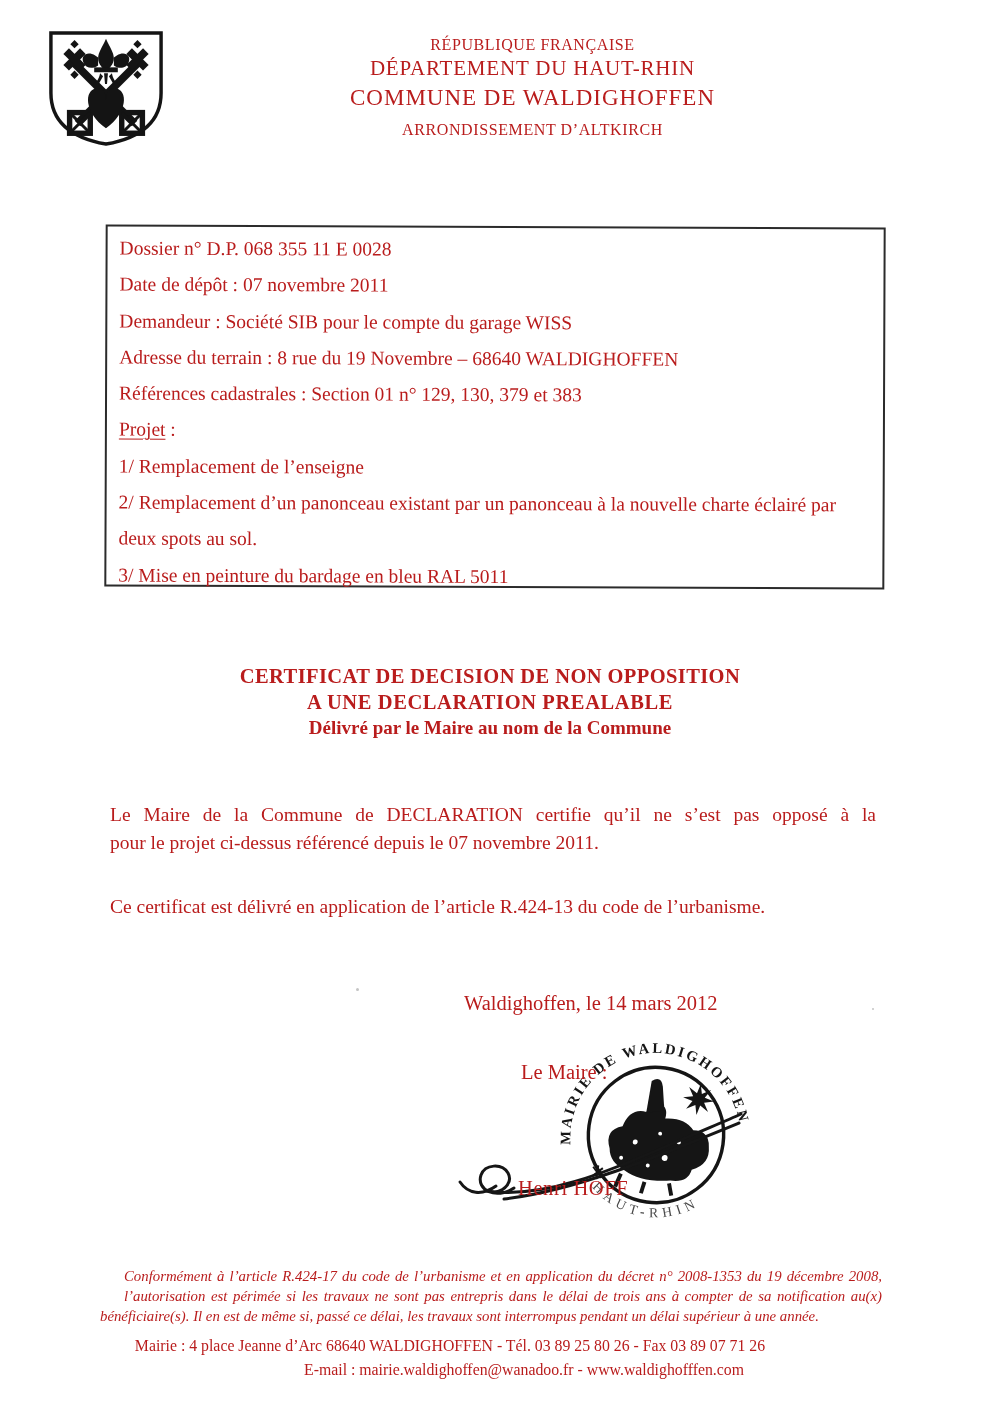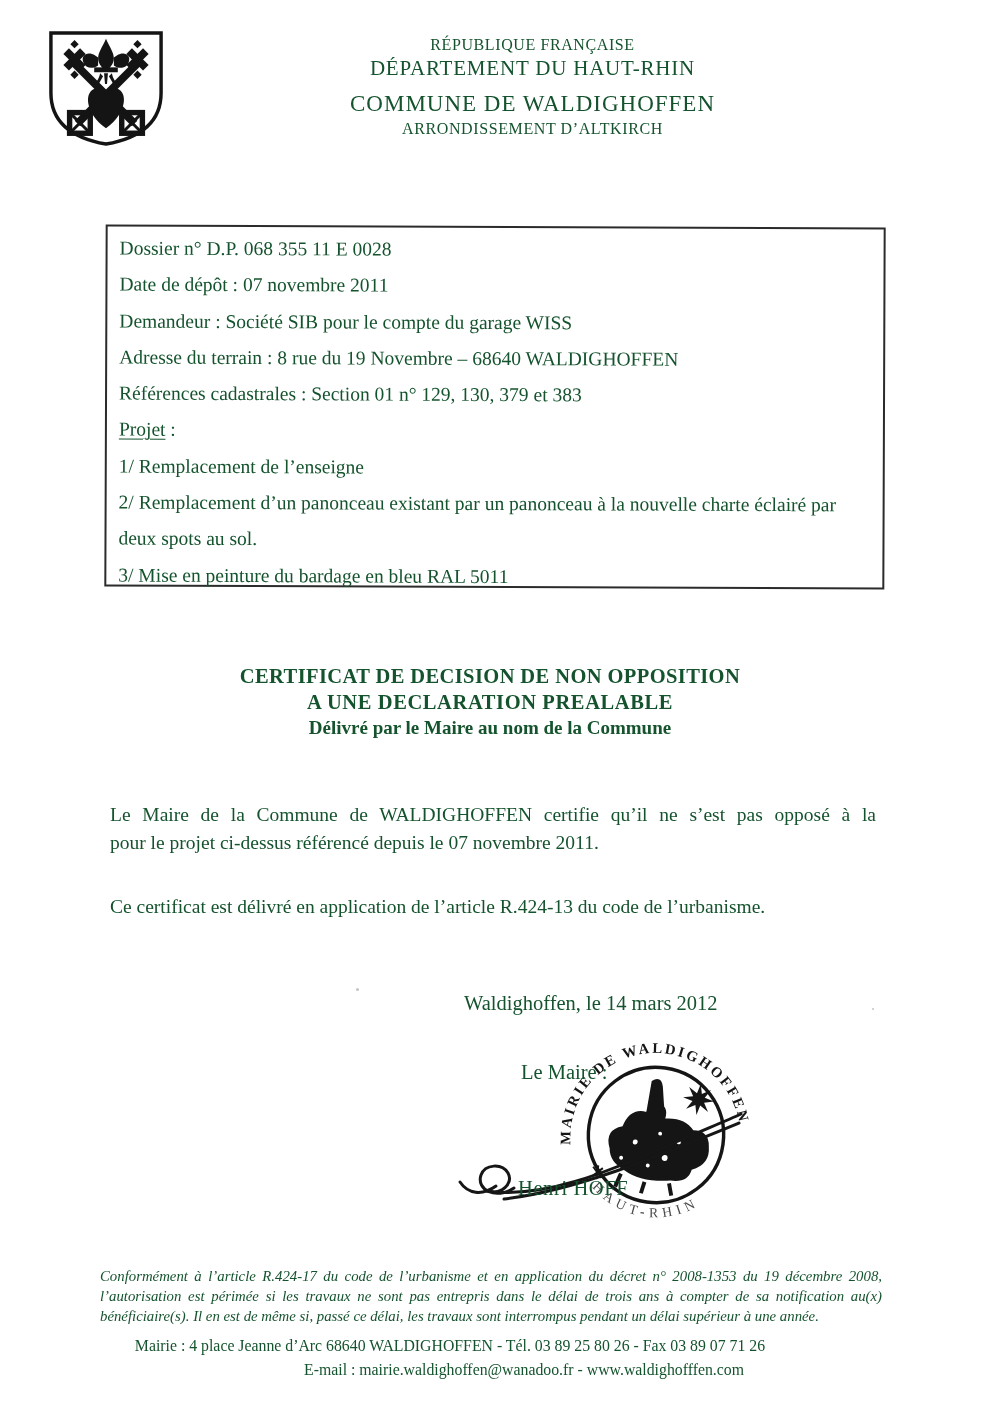--- a/index.html
+++ b/index.html
@@ -1,26 +1,26 @@
 <!DOCTYPE html>
 <html><head>
 <meta charset="utf-8">
 <style>
   html,body{margin:0;padding:0;background:#ffffff;}
   .page{
     position:relative; width:1000px; height:1415px; background:#ffffff;
-    font-family:"Liberation Serif", serif; color:#14532d; overflow:hidden;
+    font-family:"Liberation Serif", serif; color:#b91c1c; overflow:hidden;
   }
   
   .coat{position:absolute; left:42px; top:28px;}
   .header-text{position:absolute; left:250px; top:36px; width:565px; text-align:center;}
   .h-line1{font-size:16px; letter-spacing:.6px;}
   .h-line2{font-size:21px; letter-spacing:.8px; margin-top:2px;}
-  .h-line3{font-size:23px; letter-spacing:1px; margin-top:10px;}
-  .h-line4{font-size:16px; letter-spacing:.6px; margin-top:3px;}
+  .h-line3{font-size:23px; letter-spacing:1px; margin-top:4px;}
+  .h-line4{font-size:16px; letter-spacing:.6px; margin-top:10px;}
   
   .dossier-box{
     position:absolute; left:105px; top:226px; width:780px; height:362px;
     border:2.5px solid #2b2b2b; box-sizing:border-box; padding:4px 10px 0 12px;
     transform:rotate(0.22deg); background:#fff;
   }
   .box-row{font-size:19.5px; line-height:36.3px; white-space:nowrap;}
   .projet-word{text-decoration:underline; text-underline-offset:3px;}
   
   .title-block{position:absolute; left:-10px; top:663px; width:1000px; text-align:center; font-weight:bold;}
@@ -33,21 +33,21 @@
   .lline{line-height:28.3px; text-align:left;}
   .para2{position:absolute; left:110px; top:896px; width:790px; font-size:19.5px;}
   .dateline{position:absolute; left:464px; top:992px; font-size:20.5px;}
   
   .lemaire{position:absolute; left:521px; top:1061px; font-size:20.5px;}
   .name{position:absolute; left:518px; top:1177px; font-size:20.5px; letter-spacing:.6px;}
   .stamp{position:absolute; left:558px; top:1037px;}
   .signature{position:absolute; left:452px; top:1078px;}
   
   .legal{position:absolute; left:100px; top:1266px; width:782px; font-style:italic; font-size:14.8px;}
-  .legal-line{line-height:20px; text-align:justify; text-align-last:justify;}
+  .legal-line{line-height:20px; text-align:justify; text-align-last:justify;margin-left:24px;}
   .legal-last{line-height:20px; text-align:left;font-style:italic;}
   .addr{position:absolute; left:0; top:1337px; width:900px; text-align:center; font-size:15.8px;}
   .contact{position:absolute; left:0; top:1361px; width:1000px; text-align:center; font-size:15.8px;margin-left:24px;}
   
   .speck{position:absolute; background:#c4c4c4; border-radius:50%;}
 </style>
 </head>
 <body>
 
 <div class="page">
@@ -112,21 +112,21 @@
     <div class="box-row">3/ Mise en peinture du bardage en bleu RAL 5011</div>
   </div>
 
   <div class="title-block">
     <div class="t-line1">CERTIFICAT DE DECISION DE NON OPPOSITION</div>
     <div class="t-line2">A UNE DECLARATION PREALABLE</div>
     <div class="t-line3">Délivré par le Maire au nom de la Commune</div>
   </div>
 
   <div class="para1">
-    <div class="jline">Le Maire de la Commune de WALDIGHOFFEN certifie qu’il ne s’est pas opposé à la</div>
+    <div class="jline">Le Maire de la Commune de DECLARATION certifie qu’il ne s’est pas opposé à la</div>
     <div class="lline">pour le projet ci-dessus référencé depuis le 07 novembre 2011.</div>
   </div>
   <div class="para2">Ce certificat est délivré en application de l’article R.424-13 du code de l’urbanisme.</div>
 
   <div class="dateline">Waldighoffen, le 14 mars 2012</div>
 
   <div class="stamp">
     <svg width="196" height="196" viewBox="0 0 200 200" aria-hidden="true">
       <g transform="rotate(8 100 100)">
         <circle cx="100" cy="100" r="69" fill="none" stroke="#151515" stroke-width="3.5"></circle>

